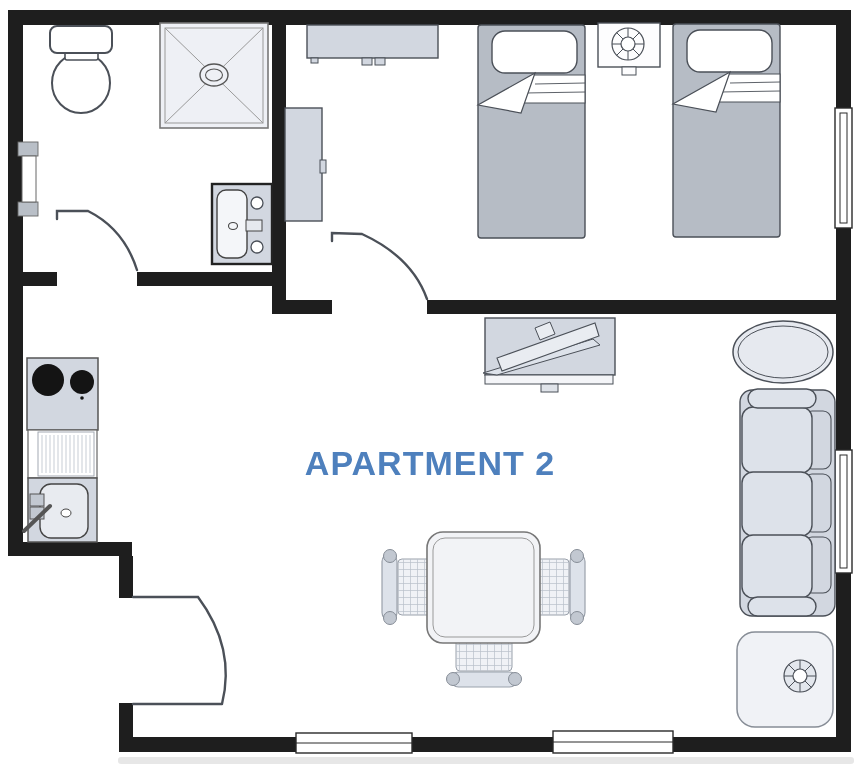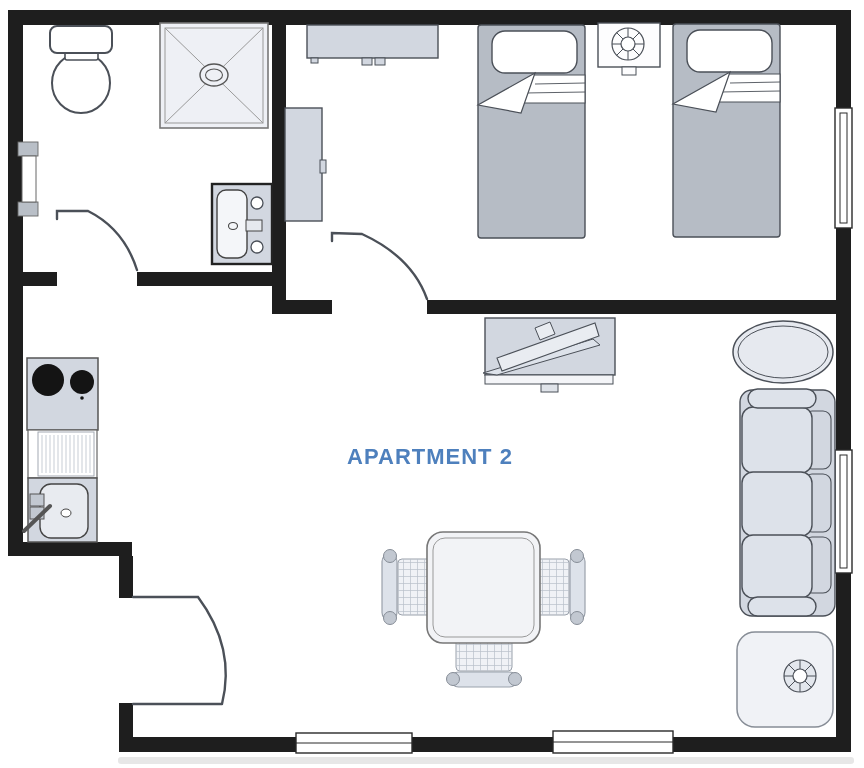--- a/index.html
+++ b/index.html
@@ -12,21 +12,21 @@
   .furnl{fill:var(--furn-light);stroke:var(--line);stroke-width:1.4;}
   .pale{fill:var(--furn-pale);stroke:#878d96;stroke-width:1.5;}
   .whitefill{fill:#ffffff;stroke:var(--line);stroke-width:1.5;}
   .bedfill{fill:var(--bed);stroke:var(--line);stroke-width:1.4;}
   .frame{fill:#ffffff;stroke:#2a2a2a;stroke-width:1.4;}
   .cap{fill:var(--window-cap);stroke:#666;stroke-width:0.9;}
   .fan-ring{fill:var(--fan-bg,#fdfdfe);stroke:var(--line);stroke-width:1.2;}
   .chair-back{fill:var(--furn-light);stroke:var(--line-soft);stroke-width:1.2;}
   .chair-knob{fill:var(--knob);stroke:#868d97;stroke-width:1;}
   #title{position:absolute;left:280px;top:444px;width:300px;text-align:center;
-         font-weight:bold;font-size:22px;letter-spacing:1px;color:var(--accent);}
+         font-weight:bold;font-size:34px;letter-spacing:1px;color:var(--accent);}
   #scan-shadow{position:absolute;left:118px;top:757px;width:736px;height:7px;
          background:#bfbfbf;opacity:.38;border-radius:3px;}
 </style>
 </head>
 <body>
 
 <div id="stage">
 
 <svg id="plan-svg" width="864" height="768" viewBox="0 0 864 768">
 

